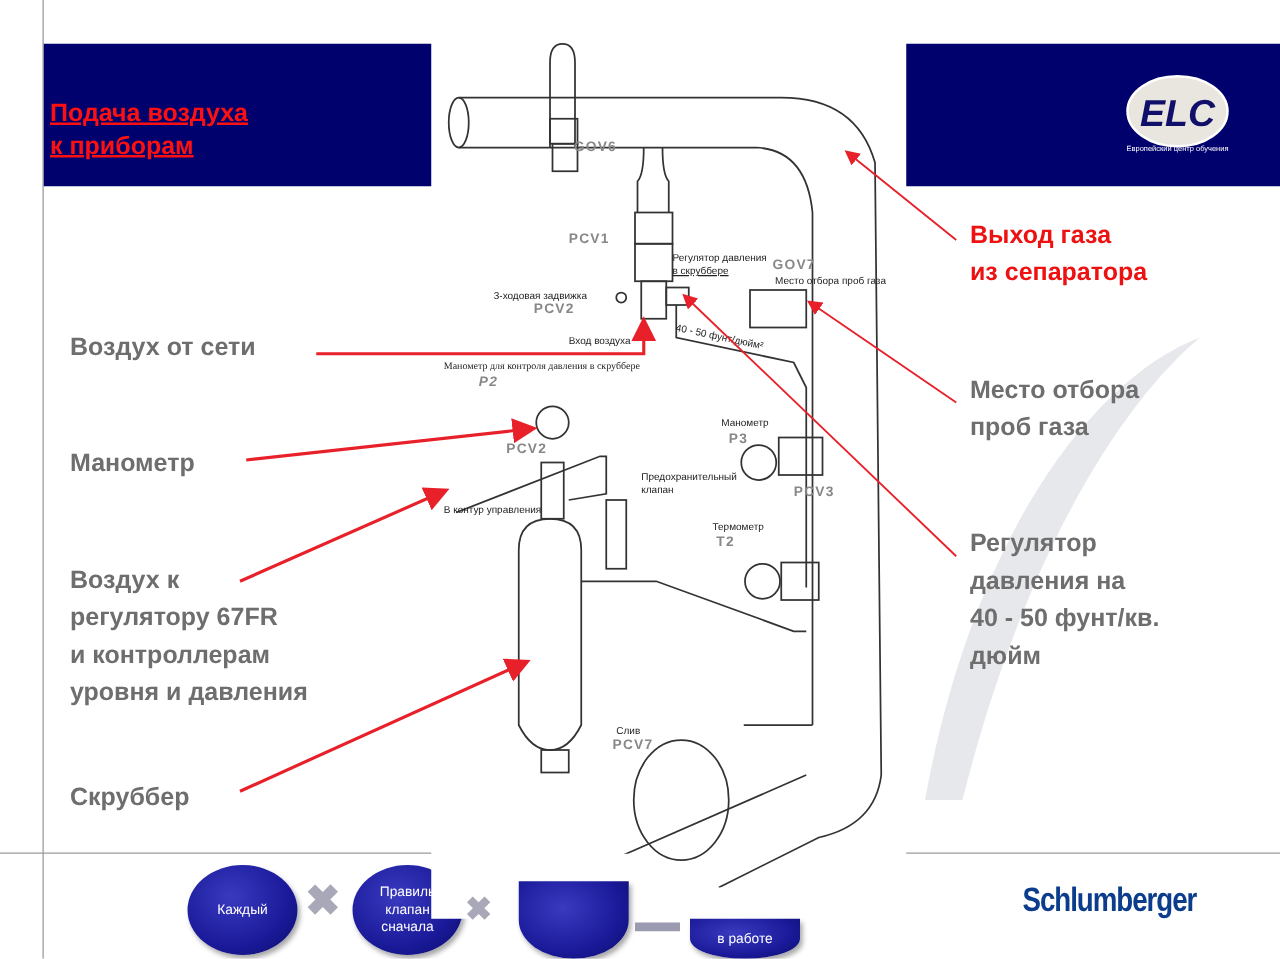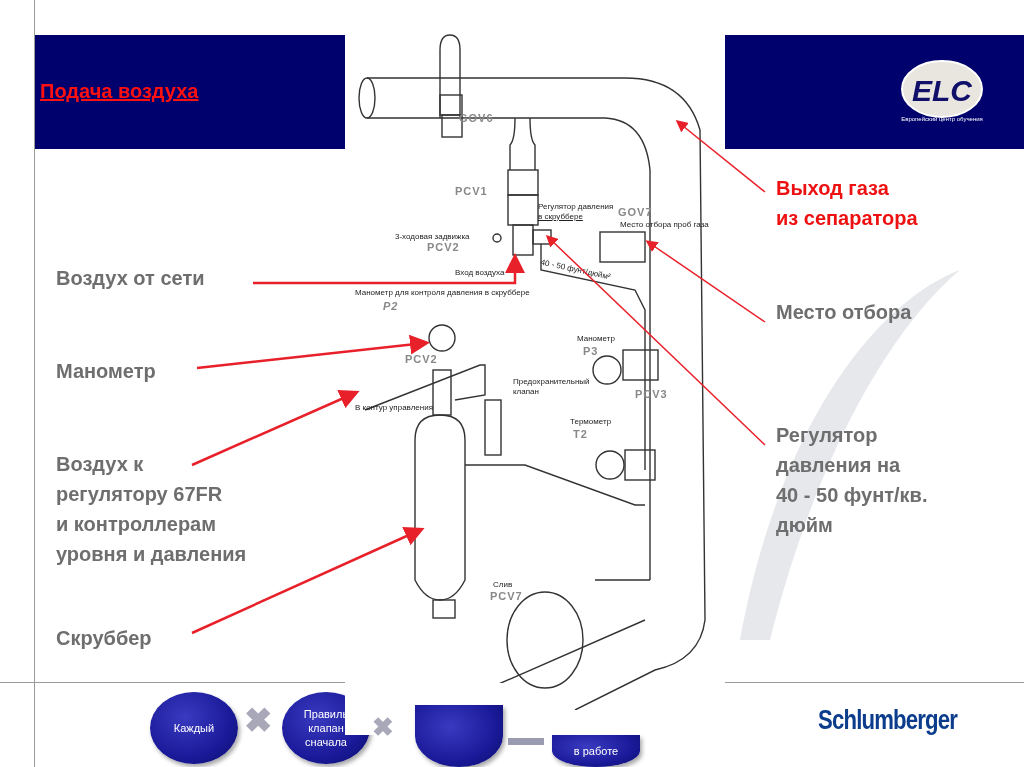--- a/index.html
+++ b/index.html
@@ -26,20 +26,21 @@
 <svg class="swoosh" viewBox="0 0 1024 767">
   <path d="M740 640 C 780 420, 880 300, 960 270 C 900 320, 820 440, 770 640 Z" fill="#e6e8ec"></path>
 </svg>
 
 <div class="vline"></div>
 <div class="hline-bottom"></div>
 
 <div class="header-band"></div>
 <div class="title">
   <div>Подача воздуха</div>
+  <div>к приборам</div>
 </div>
 
 <svg class="logo" viewBox="0 0 108 68">
   <ellipse cx="54" cy="32" rx="40" ry="28" fill="#e8e6df" stroke="#ffffff" stroke-width="2"></ellipse>
   <text x="54" y="44" text-anchor="middle" font-family="Liberation Sans, sans-serif" font-style="italic" font-weight="bold" font-size="30" fill="#10106a">ELC</text>
   <text x="54" y="64" text-anchor="middle" font-family="Liberation Sans, sans-serif" font-size="6" fill="#ffffff">Европейский центр обучения</text>
 </svg>
 
 <div class="diagram">
   <svg width="380" height="690" viewBox="0 0 380 690">
@@ -85,21 +86,21 @@
   <span class="code" style="left:114px;top:92px;">GOV6</span>
   <span class="code" style="left:110px;top:165px;">PCV1</span>
   <span class="code" style="left:82px;top:221px;">PCV2</span>
   <span class="code" style="left:273px;top:186px;">GOV7</span>
   <span class="small" style="left:193px;top:182px;">Регулятор давления</span>
   <span class="small" style="left:193px;top:192px;text-decoration:underline;">в скруббере</span>
   <span class="small" style="left:50px;top:212px;">3-ходовая задвижка</span>
   <span class="small" style="left:275px;top:200px;">Место отбора проб газа</span>
   <span class="small" style="left:110px;top:248px;">Вход воздуха</span>
   <span class="small" style="left:195px;top:245px;transform:rotate(12deg);">40 - 50 фунт/дюйм²</span>
-  <span class="small" style="left:10px;top:268px;">Манометр для контроля давления в скруббере</span>
+  <span class="small" style="left:10px;top:268px;font-family:Liberation Serif, serif;">Манометр для контроля давления в скруббере</span>
   <span class="code" style="left:38px;top:280px;font-style:italic;">P2</span>
   <span class="code" style="left:60px;top:333px;">PCV2</span>
   <span class="small" style="left:10px;top:383px;">В контур управления</span>
   <span class="small" style="left:232px;top:314px;">Манометр</span>
   <span class="code" style="left:238px;top:325px;">P3</span>
   <span class="code" style="left:290px;top:368px;">PCV3</span>
   <span class="small" style="left:168px;top:357px;">Предохранительный</span>
   <span class="small" style="left:168px;top:367px;">клапан</span>
   <span class="small" style="left:225px;top:397px;">Термометр</span>
   <span class="code" style="left:228px;top:408px;">T2</span>
@@ -116,20 +117,21 @@
   <div>уровня и давления</div>
 </div>
 <div class="lbl" style="left:56px;top:623px;">Скруббер</div>
 
 <div class="lbl lbl-red" style="left:776px;top:173px;">
   <div>Выход газа</div>
   <div>из сепаратора</div>
 </div>
 <div class="lbl" style="left:776px;top:297px;">
   <div>Место отбора</div>
+  <div>проб газа</div>
 </div>
 <div class="lbl" style="left:776px;top:420px;">
   <div>Регулятор</div>
   <div>давления на</div>
   <div>40 - 50 фунт/кв.</div>
   <div>дюйм</div>
 </div>
 
 <svg class="anno" viewBox="0 0 1024 767">
   <defs>

